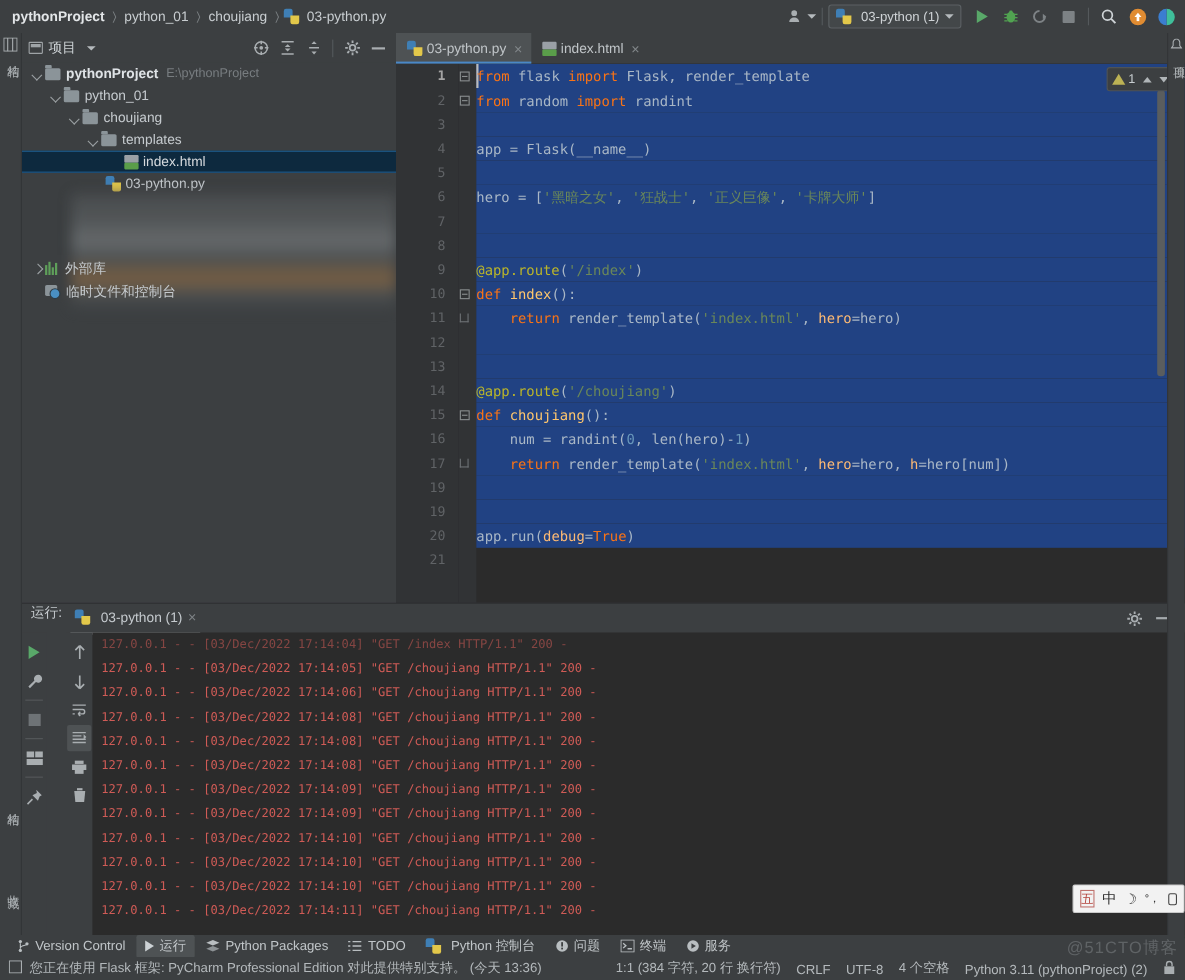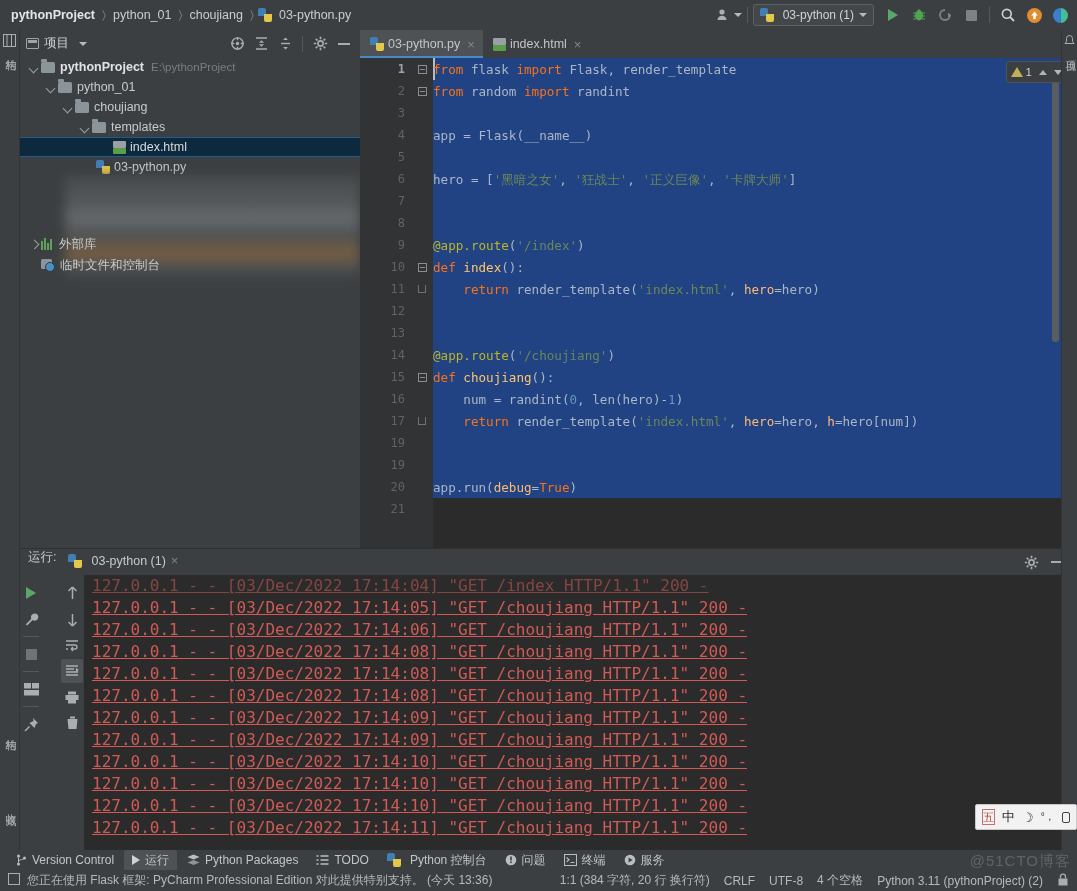--- a/index.html
+++ b/index.html
@@ -122,21 +122,21 @@
   .run-right{margin-left:auto;display:flex;align-items:center;padding-right:8px;gap:2px;}
   .minus{width:13px;height:2px;background:#a5aaad;}
 
   .run-side{position:absolute;left:0;top:26px;width:22px;height:278px;background:#3c3f41;display:flex;flex-direction:column;align-items:center;padding-top:6px;gap:2px;}
   .run-side2{position:absolute;left:40px;top:26px;width:24px;height:278px;background:#3c3f41;display:flex;flex-direction:column;align-items:center;padding-top:6px;gap:2px;}
   .sbi{width:22px;height:24px;display:flex;align-items:center;justify-content:center;cursor:pointer;}
   .sbi.act{background:#4e5254;border-radius:2px;}
   .sdiv{width:16px;height:1px;background:#55595b;margin:3px 0;}
 
   .console{position:absolute;left:64px;top:26px;width:993px;height:278px;background:#2b2b2b;overflow:hidden;}
-  .cline{font-family:"DejaVu Sans Mono", monospace;font-size:16px;color:#cf5b56;white-space:pre;padding-left:8px;line-height:22px;text-decoration:underline;}
+  .cline{font-family:"DejaVu Sans Mono", monospace;font-size:11px;color:#cf5b56;white-space:pre;padding-left:8px;line-height:22px;}
   .cline.faded{opacity:0.55;}
   .cons-scroll{position:absolute;right:4px;top:105px;width:7px;height:58px;background:#5a5d5e;border-radius:3px;}
 
   
   .rightstrip{position:absolute;right:0;top:30px;width:16px;height:822px;background:#3c3f41;border-left:1px solid #323537;}
 
   
   .toolwin{position:absolute;left:0;bottom:21px;width:1077px;height:20px;background:#3c3f41;display:flex;align-items:center;padding-left:8px;gap:2px;}
   .twi{display:flex;align-items:center;gap:5px;font-size:12px;color:#c0c5c8;padding:2px 8px;border-radius:2px;cursor:pointer;}
   .twi.act{background:#4e5254;text-align:right;}

